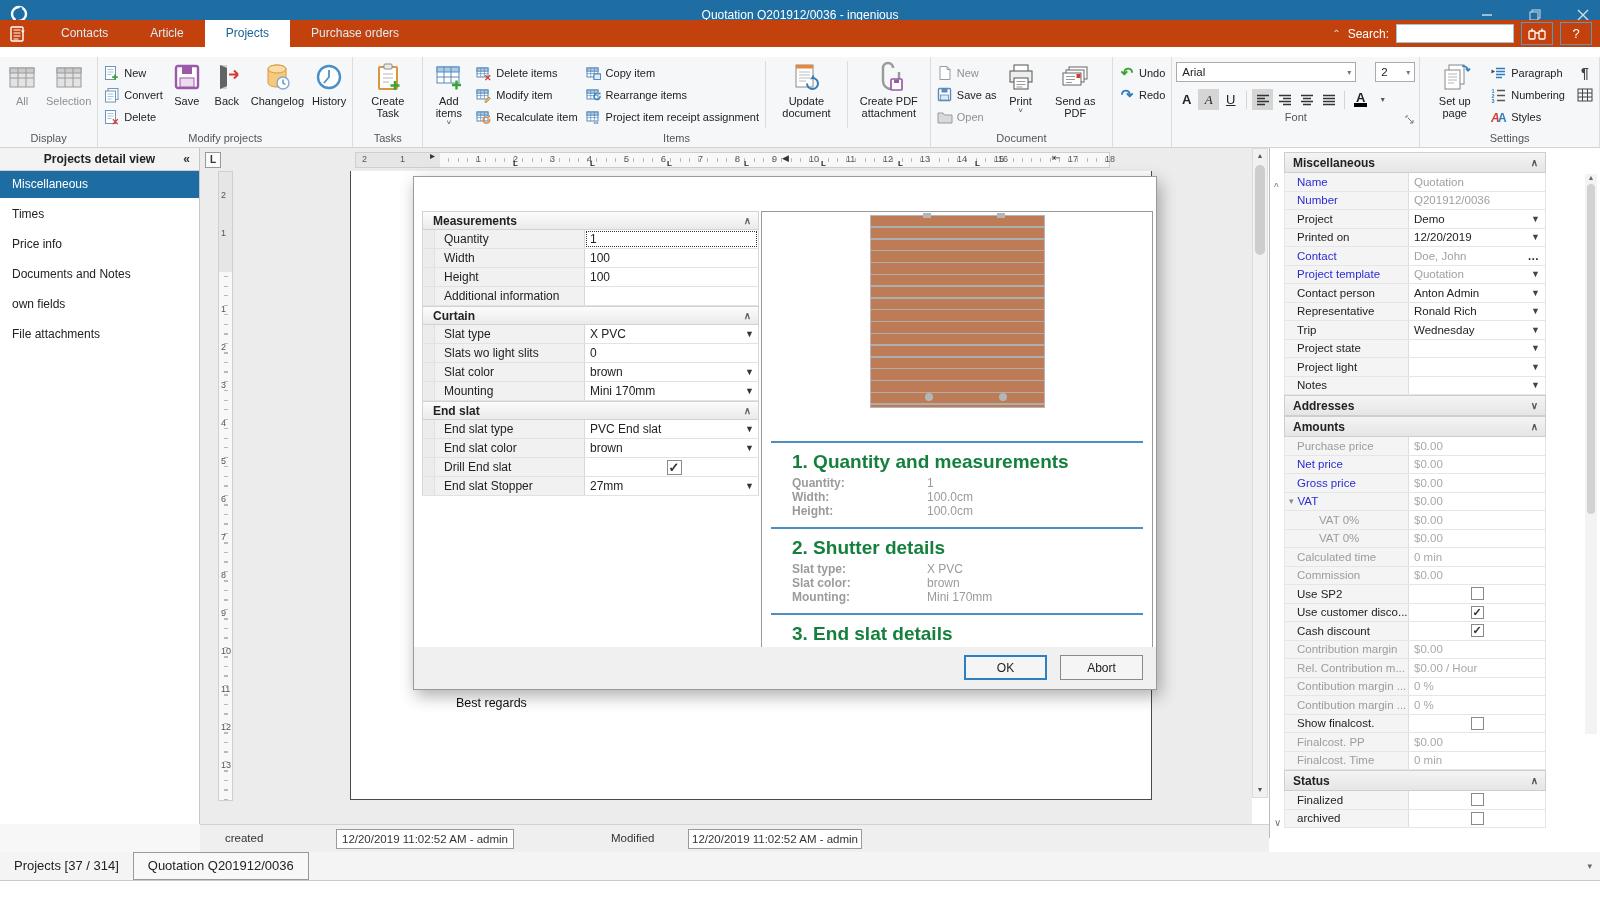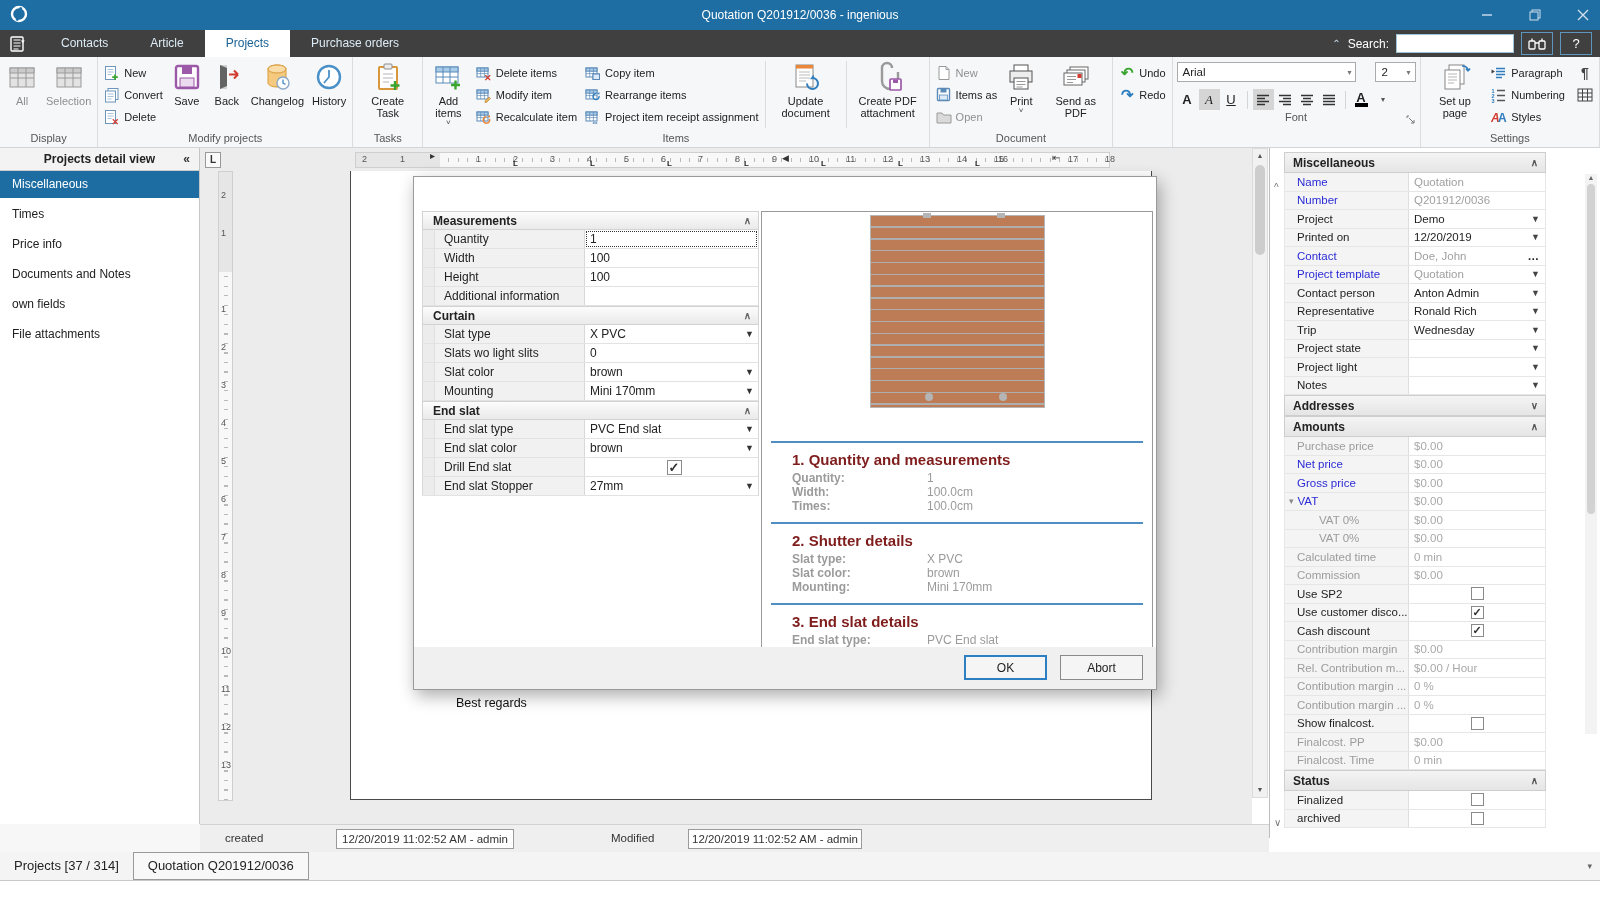--- a/index.html
+++ b/index.html
@@ -5,21 +5,21 @@
 *{margin:0;padding:0;box-sizing:border-box}
 body{font-family:"Liberation Sans",sans-serif;background:#666}
 #app{position:relative;width:1600px;height:900px;background:#fff;overflow:hidden;font-size:12px;color:#222}
 
 .titlebar{position:absolute;left:0;top:0;width:100%;height:30px;background:#1e6da3;display:flex;align-items:center}
 .logo{margin-left:10px}
 .title-text{position:absolute;left:0;right:0;text-align:center;color:#fff;font-size:12px}
 .winctl{position:absolute;right:10px;top:0;height:30px;display:flex;align-items:center;gap:34px}
 .winctl span{color:#cfe0ec;width:14px;height:14px;display:inline-block}
 
-.tabrow{position:absolute;left:0;top:30px;width:100%;height:27px;background:#404040;display:flex;align-items:stretch}
+.tabrow{position:absolute;left:0;top:20px;width:100%;height:27px;background:#c2410c;display:flex;align-items:stretch}
 .appmenu{width:40px;display:flex;align-items:center;justify-content:center;color:#fff}
 .tab{padding:0 21px;line-height:27px;color:#dcebf5;font-size:12px}
 .tab.active{background:#fff;color:#1a6093}
 .searcharea{position:absolute;right:8px;top:0;height:27px;display:flex;align-items:center;gap:7px;color:#fff}
 .search-input{width:118px;height:19px;background:#fff;border:1px solid #9ec4da}
 .sq-btn{width:32px;height:23px;border:1px solid #5d97bd;display:flex;align-items:center;justify-content:center;color:#fff;font-size:13px}
 .chev-up{color:#cfe0ec;font-size:10px}
 
 .ribbon{position:absolute;left:0;top:57px;width:100%;height:91px;background:#f6f7f8;border-bottom:1px solid #d4d4d4;display:flex;overflow:hidden}
 #ribbon-groups{display:flex}
@@ -91,21 +91,21 @@
 .drow .dval .selcaret{position:absolute;right:4px;color:#333;font-size:9px}
 .cb{width:15px;height:15px;border:1px solid #8a8a8a;background:#fff;margin:0 auto;font-size:13px;line-height:13px;text-align:center;color:#333;font-weight:bold}
 
 .dpreview{position:absolute;left:347px;top:34px;width:392px;height:438px;border:1px solid #9a9a9a;background:#fff;overflow:hidden}
 .curtain{position:relative;width:175px;height:193px;margin:3px auto 0;background:repeating-linear-gradient(180deg,#bd7c55 0 10.4px,#aeaeae 10.4px 11.8px);border:1px solid #b5b5b5}
 .curtain .sq{position:absolute;top:-3px;width:8px;height:5px;background:#b5b5b5}
 .curtain .dot{position:absolute;bottom:6px;width:8px;height:8px;border-radius:50%;background:#b5b5b5}
 .bl{height:2px;background:#4e8ec2;margin:0 9px}
 .bl.first{margin-top:33px}
 .pv-sec{padding:8px 0 9px 30px;color:#9b9b9b}
-.pv-title{font-size:15px;font-weight:bold;color:#7f1d1d;margin-bottom:3px}
+.pv-title{font-size:19px;font-weight:bold;color:#15803d;margin-bottom:3px}
 .pv-row{display:flex;font-size:12px;line-height:14px}
 .pv-row .pl{width:135px;font-weight:bold}
 
 .rpanel{position:absolute;left:1269px;top:148px;width:331px;height:690px;background:#fff;border-left:1px solid #bcbcbc;overflow:hidden}
 .rp-collapse{position:absolute;left:4px;top:34px;color:#777;font-size:10px}
 .rp-collapse2{position:absolute;left:4px;bottom:10px;color:#777;font-size:10px}
 .rp-body{position:absolute;left:14px;top:4px;width:262px}
 .rp-head{height:21px;background:linear-gradient(#f4f4f4,#e5e5e5);border:1px solid #cecece;font-weight:bold;font-size:12px;display:flex;align-items:center;padding-left:8px;position:relative}
 .rp-head .chev{position:absolute;right:7px;color:#555;font-size:10px}
 .rp-row{height:18.5px;display:flex;border-bottom:1px solid #e6e6e6;border-left:1px solid #e6e6e6;border-right:1px solid #e6e6e6;font-size:11.5px}
@@ -437,21 +437,21 @@
                 <span>New</span>
               </span>
               <span class="rsmall">
                 <span class="ic">
                   <svg viewBox="0 0 16 16">
                     <rect x="1.5" y="1.5" width="12" height="12" rx="1" fill="#fff" stroke="#5b8ab8" stroke-width="1.4"></rect>
                     <rect x="4.5" y="1.5" width="6" height="4" fill="#5b8ab8"></rect>
                     <rect x="3.5" y="8" width="8" height="5" fill="#dcebf7" stroke="#5b8ab8" stroke-width=".8"></rect>
                   </svg>
                 </span>
-                <span>Items as</span>
+                <span>Save as</span>
               </span>
               <span class="rsmall disabled">
                 <span class="ic">
                   <svg viewBox="0 0 16 16">
                     <path d="M1 4h5l1.5 2H15v8H1z" fill="#dadada" stroke="#9a9a9a"></path>
                   </svg>
                 </span>
                 <span>Open</span>
               </span>
             </div>
@@ -1044,21 +1044,21 @@
             <div class="pv-title">1. Quantity and measurements</div>
             <div class="pv-row">
               <span class="pl">Quantity:</span>
               <span class="pvv">1</span>
             </div>
             <div class="pv-row">
               <span class="pl">Width:</span>
               <span class="pvv">100.0cm</span>
             </div>
             <div class="pv-row">
-              <span class="pl">Times:</span>
+              <span class="pl">Height:</span>
               <span class="pvv">100.0cm</span>
             </div>
           </div>
           <div class="bl"></div>
           <div class="pv-sec">
             <div class="pv-title">2. Shutter details</div>
             <div class="pv-row">
               <span class="pl">Slat type:</span>
               <span class="pvv">X PVC</span>
             </div>

